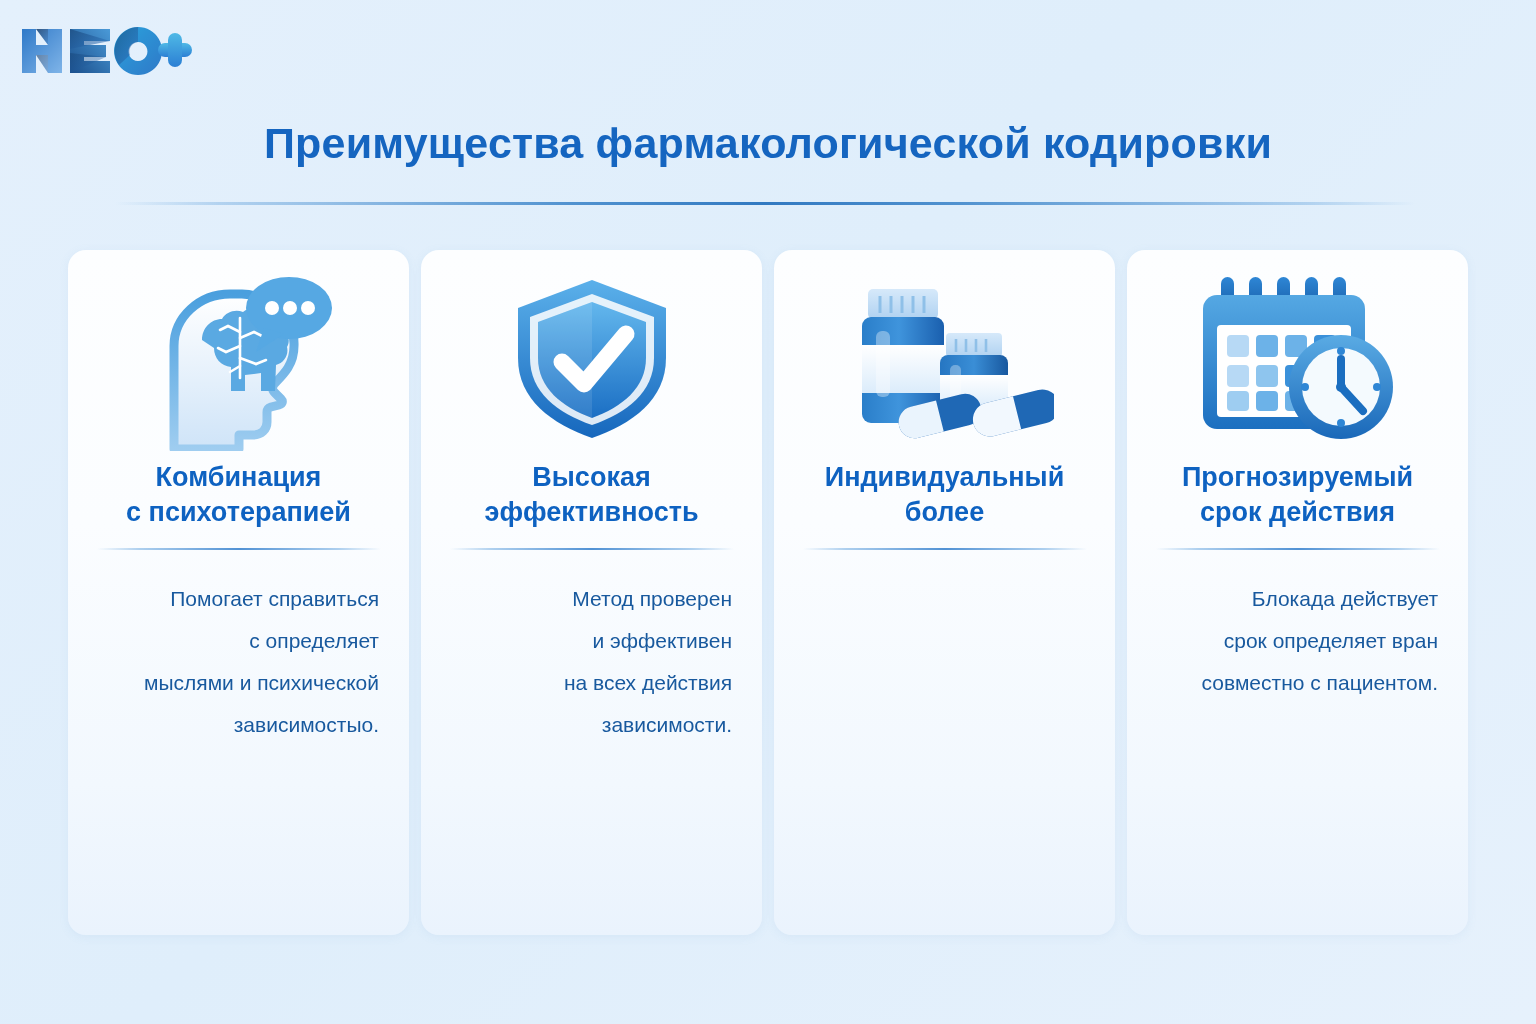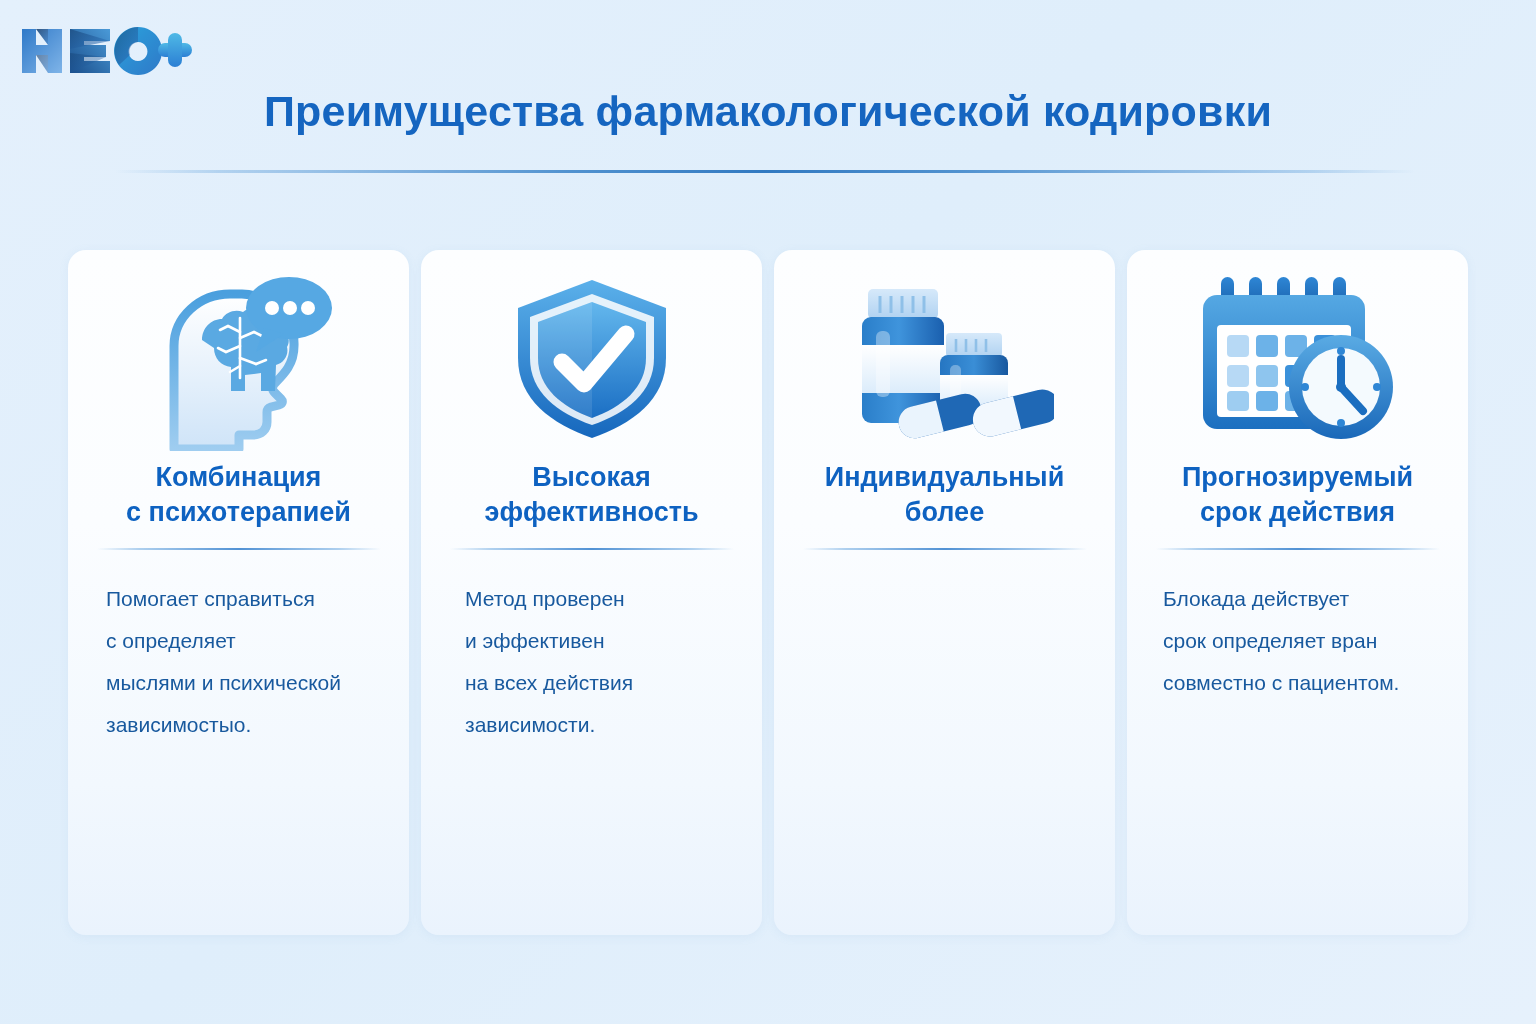--- a/index.html
+++ b/index.html
@@ -22,21 +22,21 @@
     top: 22px;
     left: 18px;
     height: 58px;
     display: flex;
     align-items: center;
   }
 
   
   .title-block {
     position: absolute;
-    top: 88px;
+    top: 120px;
     left: 0;
     width: 1536px;
     text-align: center;
   }
   .page-title {
     font-size: 43px;
     font-weight: bold;
     color: #1565c0;
     letter-spacing: 0.2px;
     line-height: 1.08;
@@ -121,21 +121,21 @@
     border-radius: 2px;
   }
 
   .card-body {
     margin-top: 28px;
     width: 100%;
     padding: 0 14px;
     font-size: 21px;
     line-height: 42px;
     color: #18599e;
-    text-align: left;
+    text-align: right;
   }
   .card-body .line { white-space: nowrap; }
 
   
   .card:nth-child(1) .card-body { padding-left: 22px; }
   .card:nth-child(2) .card-body { padding-left: 28px; }
   .card:nth-child(3) .card-body { padding-left: 22px; }
   .card:nth-child(4) .card-body { padding-left: 20px; }
 </style>
 </head>

